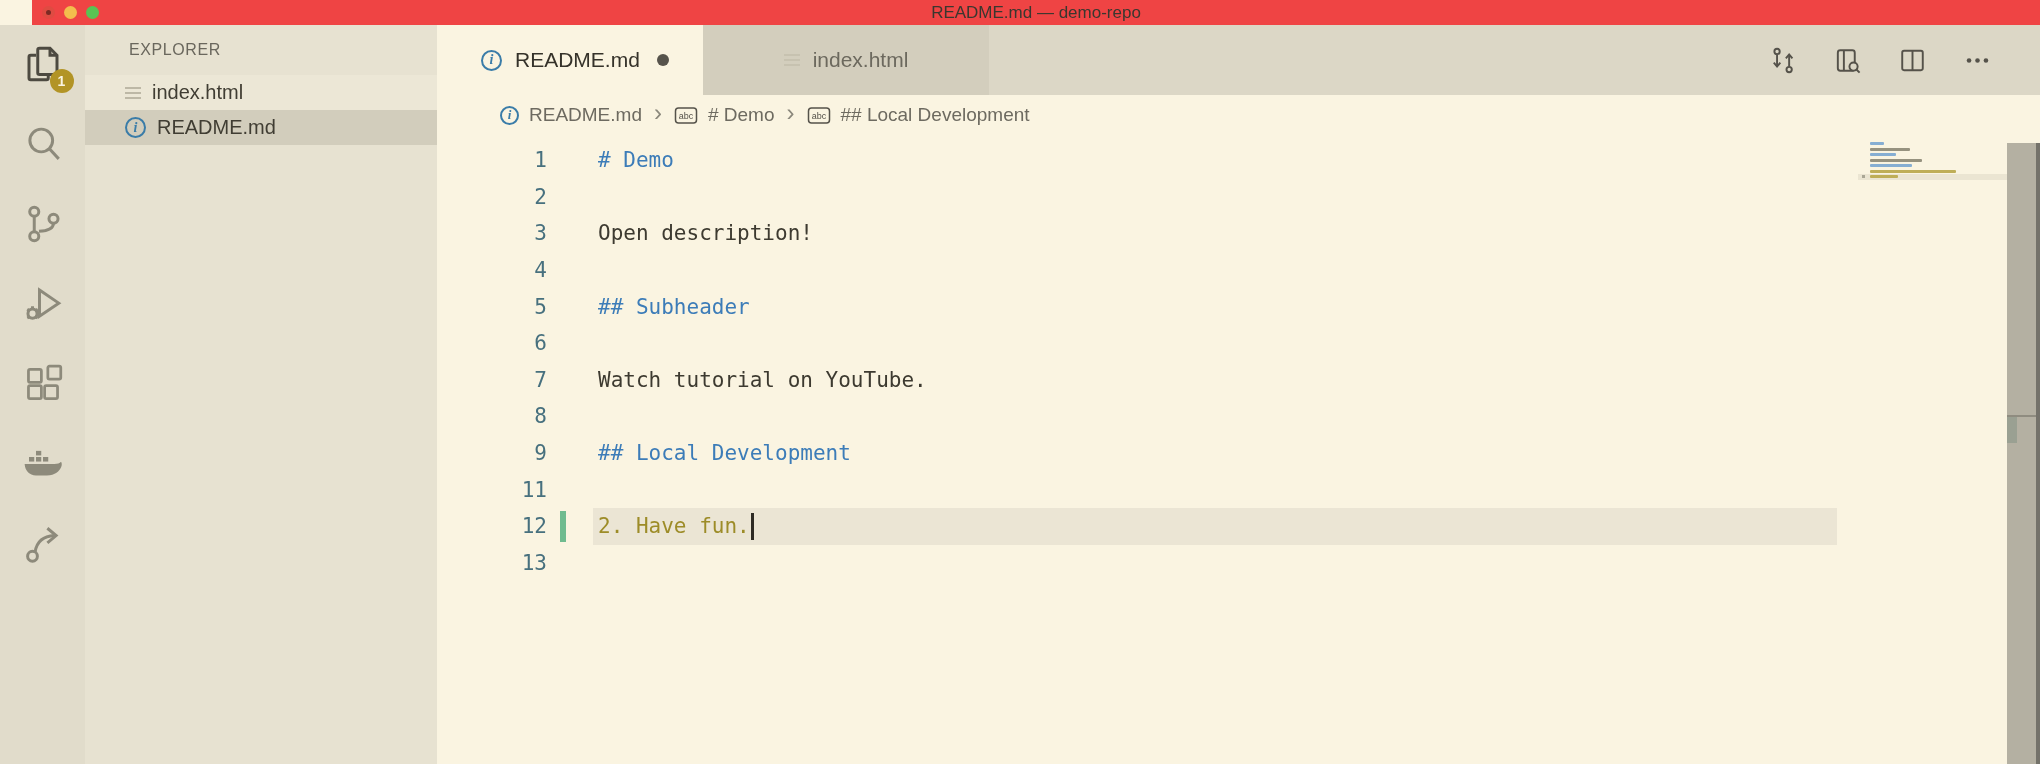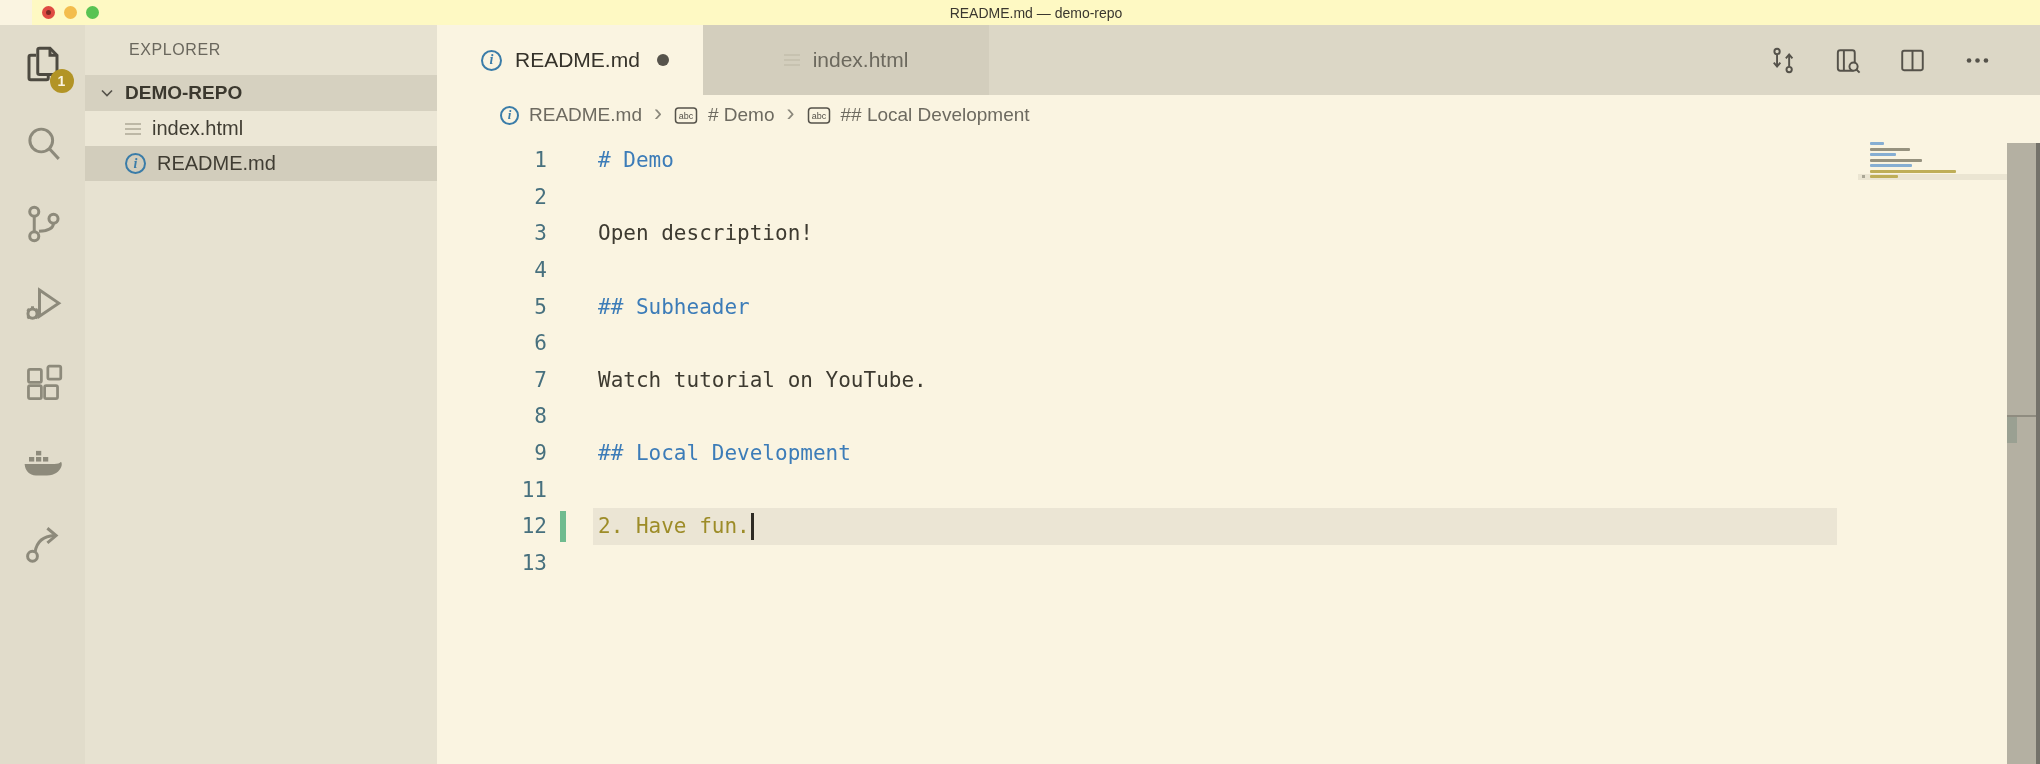--- a/index.html
+++ b/index.html
@@ -1,21 +1,21 @@
 <!DOCTYPE html>
 <html><head>
 <meta charset="utf-8">
 <style>
   * { margin:0; padding:0; box-sizing:border-box; }
   html,body { width:2040px; height:764px; overflow:hidden; }
   body { font-family:"Liberation Sans", sans-serif; background:#faf4e1; position:relative; }
 
   
-  .titlebar { height:25px; background:#fef9c3; display:flex; align-items:center; justify-content:center;
-              position:relative; font-size:14px; color:#3a372f;margin-left:32px; }
+  .titlebar { height:25px; background:#ef4444; display:flex; align-items:center; justify-content:center;
+              position:relative; font-size:17px; color:#3a372f;margin-left:32px; }
   .traffic { position:absolute; left:10px; top:0; height:25px; display:flex; align-items:center; gap:9px; }
   .tl { width:13px; height:13px; border-radius:50%; display:inline-block; position:relative; }
   .tl.red { background:#df4b42; } .tl.red::after{ content:""; position:absolute; left:4px; top:4px; width:5px; height:5px; border-radius:50%; background:#7c2a24;}
   .tl.yellow { background:#f3bd4d; }
   .tl.green { background:#59c353; }
 
   
   .mainbody { display:flex; height:739px; }
 
   
@@ -157,26 +157,20 @@
       <svg viewBox="0 0 24 24" fill="none" stroke="currentColor" stroke-width="1.7">
         <circle cx="6" cy="19" r="2.8"></circle>
         <path d="M7.5 16.5 C8.5 10.5 12.5 7.5 18.5 7.2"></path>
         <path d="M14.5 3 L19.5 7.2 L14.5 11.4"></path>
       </svg>
     </div>
   </div>
 
   <div class="sidebar">
     <div class="sidebar-title">EXPLORER</div>
-    <div class="section-header">
-      <svg viewBox="0 0 24 24" fill="none" stroke="currentColor" stroke-width="2">
-        <path d="M6 9 L12 15 L18 9"></path>
-      </svg>
-      <span>DEMO-REPO</span>
-    </div>
     <div class="file-row light">
       <span class="lines-icon"></span>
       <span>index.html</span>
     </div>
     <div class="file-row selected">
       <span class="info-circle">i</span>
       <span>README.md</span>
     </div>
   </div>
 

